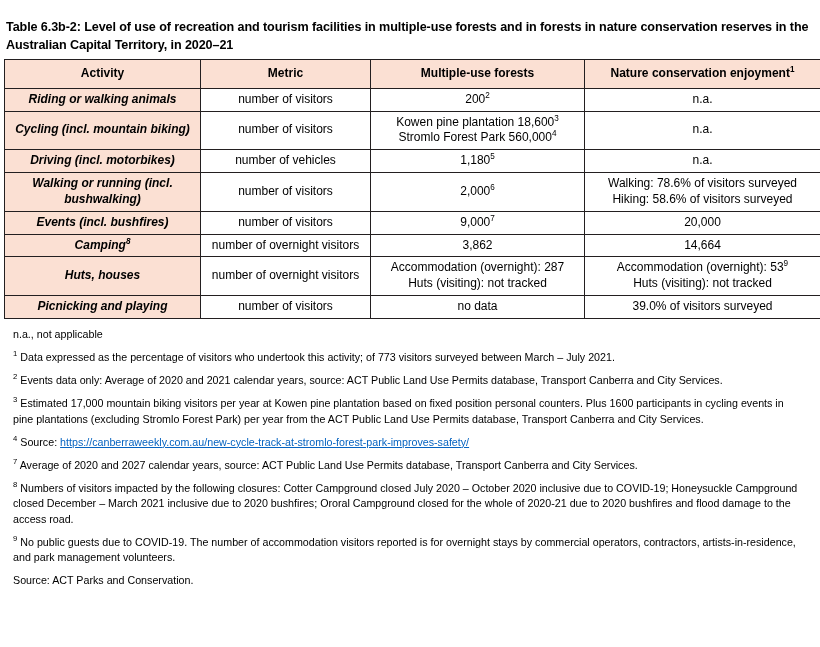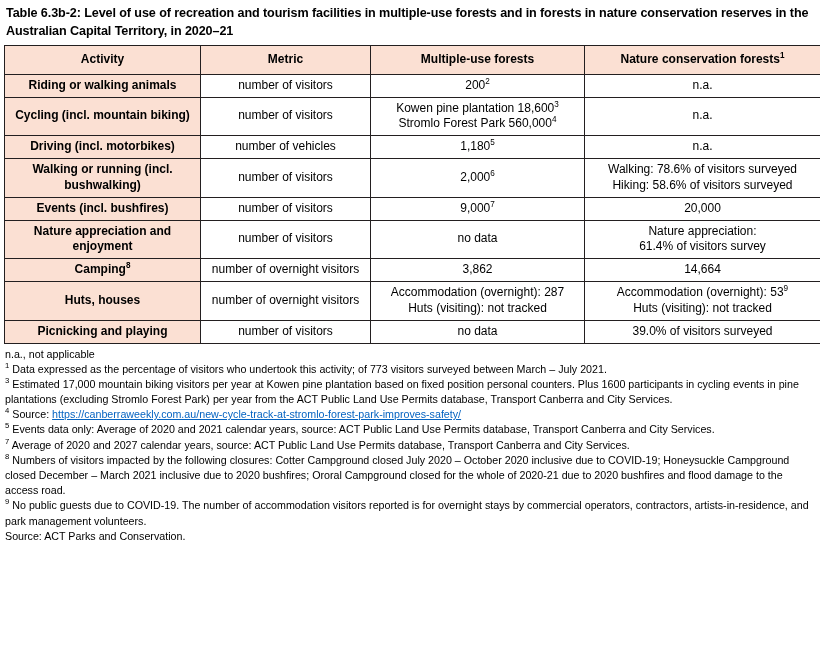--- a/index.html
+++ b/index.html
@@ -11,21 +11,21 @@
     width: 820px;
     height: 647px;
     font-family: "Liberation Sans", sans-serif;
     color: #000000;
     overflow: hidden;
   }
   .page {
     width: 820px;
     height: 647px;
     box-sizing: border-box;
-    padding: 5px 2px 0 2px;
+    padding: 19px 2px 0 2px;
     position: relative;
   }
   .caption {
     font-size: 12.6px;
     font-weight: bold;
     line-height: 1.42;
     letter-spacing: -0.1px;
     padding: 0 6px 0 4px;
     margin-bottom: 4px;
   }
@@ -52,41 +52,42 @@
   th.col-activity {
     text-align: left;
     padding-left: 8px;
   }
   td.activity {
     background: #fbe0d3;
     font-weight: bold;
     text-align: left;
     padding-left: 8px;
     font-size: 11.8px;
+    font-style: italic;
   }
   col.c1 { width: 196px; }
   col.c2 { width: 170px; }
   col.c3 { width: 214px; }
   col.c4 { width: 236px; }
 
   .cell-line { display: block; white-space: nowrap; }
   sup {
     font-size: 0.68em;
     vertical-align: super;
     line-height: 0;
   }
   .notes {
     margin-top: 3px;
     padding-left: 3px;
     padding-right: 4px;
   }
   .note {
     font-size: 10.7px;
     line-height: 1.42;
-    margin: 0;
+    margin: 8px;
     text-align: left;
   }
   .note sup {
     font-size: 0.72em;
   }
   .note a, .weblink {
     color: #0563c1;
     text-decoration: underline;
   }
 </style>
@@ -102,21 +103,21 @@
       <col class="c1">
         <col class="c2">
         <col class="c3">
         <col class="c4">
     </colgroup>
     <thead>
       <tr id="header-row">
           <th class="col-activity"><span>Activity</span></th>
           <th><span>Metric</span></th>
           <th><span>Multiple-use forests</span></th>
-          <th><span>Nature conservation forests</span><sup>1</sup></th>
+          <th><span>Nature conservation enjoyment</span><sup>1</sup></th>
         </tr>
     </thead>
     <tbody id="table-body">
         <tr>
           <td class="activity"><span>Riding or walking animals</span></td>
           <td>number of visitors</td>
           <td>
             <span class="cell-line"><span>200</span><sup>2</sup></span>
           </td>
           <td>
@@ -156,31 +157,20 @@
           </td>
         </tr>
         <tr>
           <td class="activity"><span>Events (incl. bushfires)</span></td>
           <td>number of visitors</td>
           <td>
             <span class="cell-line"><span>9,000</span><sup>7</sup></span>
           </td>
           <td>
             <span class="cell-line"><span>20,000</span></span>
-          </td>
-        </tr>
-        <tr>
-          <td class="activity"><span>Nature appreciation and enjoyment</span></td>
-          <td>number of visitors</td>
-          <td>
-            <span class="cell-line"><span>no data</span></span>
-          </td>
-          <td>
-            <span class="cell-line"><span>Nature appreciation:</span></span>
-            <span class="cell-line"><span>61.4% of visitors survey</span></span>
           </td>
         </tr>
         <tr>
           <td class="activity"><span>Camping</span><sup>8</sup></td>
           <td>number of overnight visitors</td>
           <td>
             <span class="cell-line"><span>3,862</span></span>
           </td>
           <td>
             <span class="cell-line"><span>14,664</span></span>
@@ -208,23 +198,23 @@
             <span class="cell-line"><span>39.0% of visitors surveyed</span></span>
           </td>
         </tr>
       </tbody>
   </table>
 
   <div class="notes">
     <p class="note">n.a., not applicable</p>
     <div id="footnotes-container">
         <p class="note"><sup>1</sup> <span>Data expressed as the percentage of visitors who undertook this activity; of 773 visitors surveyed between March – July 2021.</span></p>
+        <p class="note"><sup>2</sup> <span>Events data only: Average of 2020 and 2021 calendar years, source: ACT Public Land Use Permits database, Transport Canberra and City Services.</span></p>
         <p class="note"><sup>3</sup> <span>Estimated 17,000 mountain biking visitors per year at Kowen pine plantation based on fixed position personal counters. Plus 1600 participants in cycling events in pine plantations (excluding Stromlo Forest Park) per year from the ACT Public Land Use Permits database, Transport Canberra and City Services.</span></p>
         <p class="note"><sup>4</sup> <span>Source: </span><a class="weblink" href="#">https://canberraweekly.com.au/new-cycle-track-at-stromlo-forest-park-improves-safety/</a></p>
-        <p class="note"><sup>5</sup> <span>Events data only: Average of 2020 and 2021 calendar years, source: ACT Public Land Use Permits database, Transport Canberra and City Services.</span></p>
         <p class="note"><sup>7</sup> <span>Average of 2020 and 2027 calendar years, source: ACT Public Land Use Permits database, Transport Canberra and City Services.</span></p>
         <p class="note"><sup>8</sup> <span>Numbers of visitors impacted by the following closures: Cotter Campground closed July 2020 – October 2020 inclusive due to COVID-19; Honeysuckle Campground closed December – March 2021 inclusive due to 2020 bushfires; Ororal Campground closed for the whole of 2020-21 due to 2020 bushfires and flood damage to the access road.</span></p>
         <p class="note"><sup>9</sup> <span>No public guests due to COVID-19. The number of accommodation visitors reported is for overnight stays by commercial operators, contractors, artists-in-residence, and park management volunteers.</span></p>
       </div>
     <p class="note">Source: ACT Parks and Conservation.</p>
   </div>
 
 </div>
 
 </body></html>

